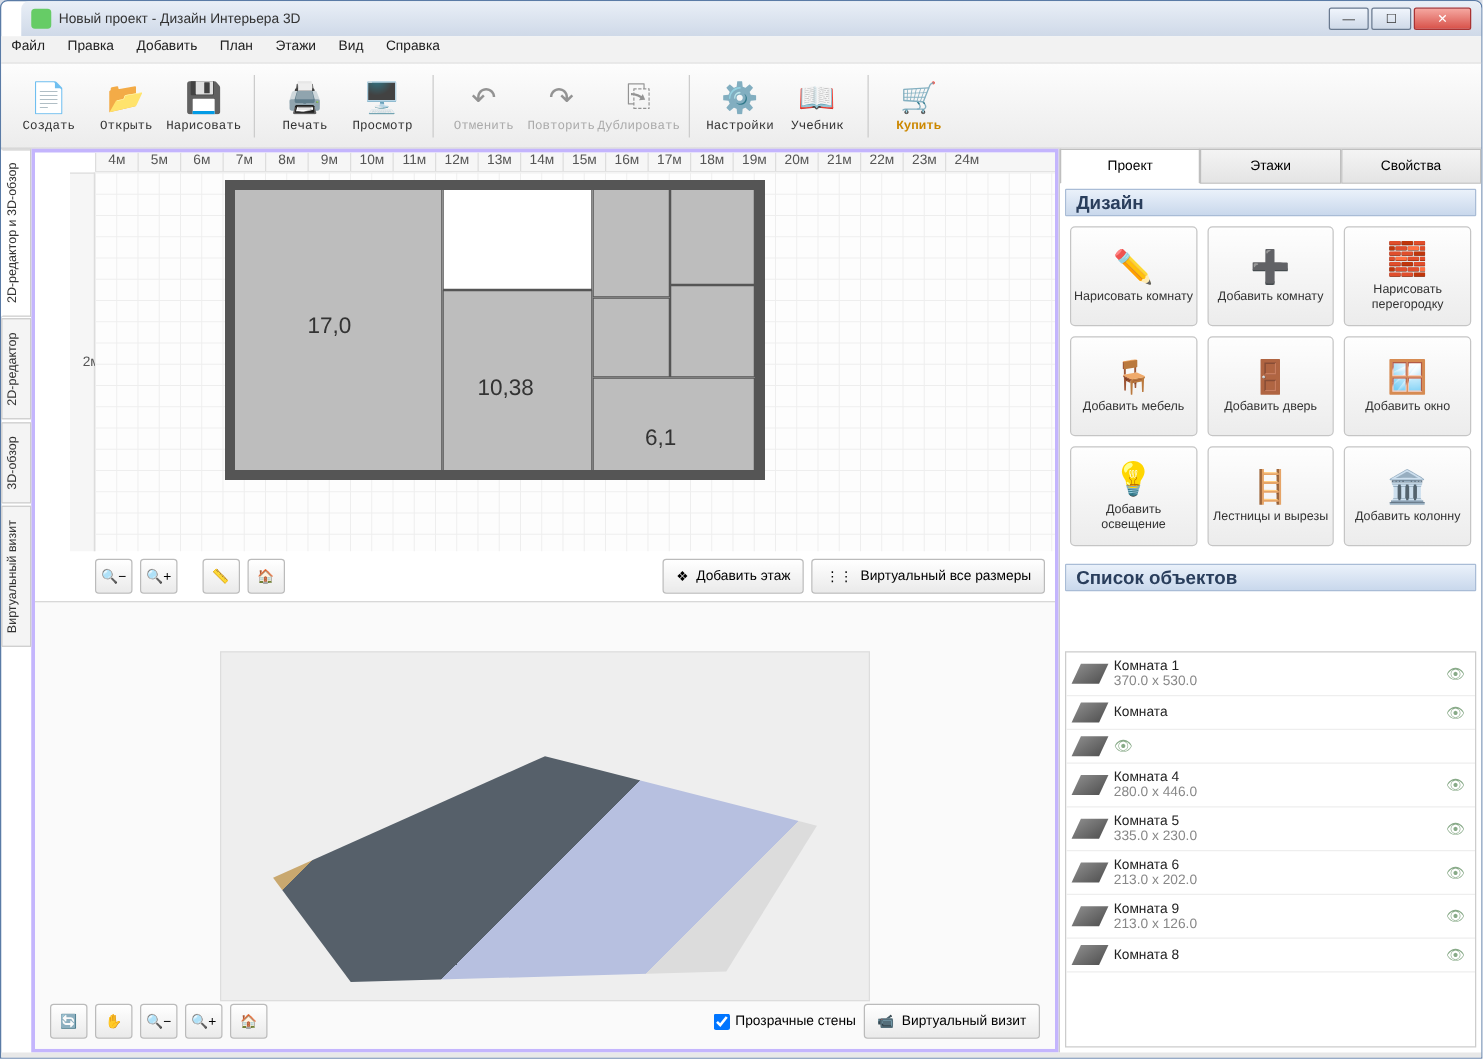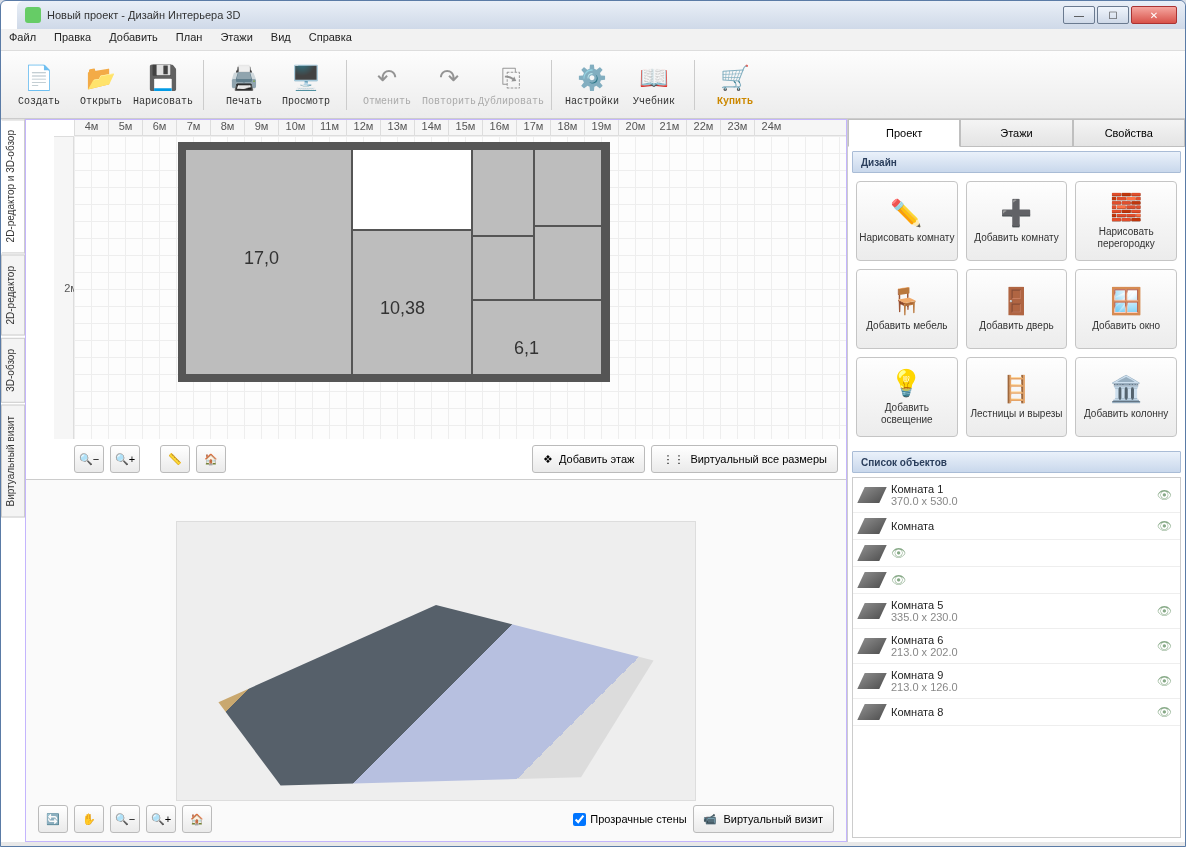--- a/index.html
+++ b/index.html
@@ -26,21 +26,21 @@
 .tb-btn.disabled .tlabel { color: #aaa; }
 .tb-btn.disabled .ticon { opacity: .4; }
 .tb-btn.buy .tlabel { color: #c80; font-weight: bold; }
 
 .content { flex: 1; display: flex; min-height: 0; }
 
 .side-tabs { width: 24px; display: flex; flex-direction: column; }
 .vtab { flex: 0 0 auto; writing-mode: vertical-rl; transform: rotate(180deg); background: #f4f4f4; border: 1px solid #ccc; padding: 10px 3px; margin-bottom: 2px; font-size: 10px; color: #333; text-align: center; }
 .vtab.sel { background: #fff; border-right-color: #fff; }
 
-.editor-col { flex: 1; display: flex; flex-direction: column; border: 1px solid #c4b5fd; background: #fff; min-width: 0; }
+.editor-col { flex: 1; display: flex; flex-direction: column; border: 3px solid #c4b5fd; background: #fff; min-width: 0; }
 
 .pane2d { flex: 0 0 360px; position: relative; border-bottom: 1px solid #ccc; overflow: hidden; }
 .ruler-h { position: absolute; top: 0; left: 48px; right: 0; height: 16px; background: #f6f6f6; border-bottom: 1px solid #ddd; display: flex; font-size: 9px; color: #555; }
 .ruler-h span { flex: 0 0 34px; text-align: center; border-left: 1px solid #ddd; }
 .ruler-v { position: absolute; top: 16px; left: 28px; width: 20px; bottom: 40px; background: #f6f6f6; border-right: 1px solid #ddd; display: flex; flex-direction: row; font-size: 9px; color: #555; }
 .ruler-v span { flex: 0 0 34px; display: flex; align-items: center; justify-content: center; border-top: 1px solid #ddd; }
 .canvas2d { position: absolute; top: 16px; left: 48px; right: 0; bottom: 40px; background-image: linear-gradient(#eee 1px,transparent 1px),linear-gradient(90deg,#eee 1px,transparent 1px); background-size: 17px 17px; background-color: #fdfdfd; }
 .plan { position: absolute; top: 12px; left: 110px; width: 424px; height: 260px; }
 .plan .wall { position: absolute; background: #555; }
 .plan .room { position: absolute; background: #bdbdbd; border: 1px solid #555; }
@@ -58,28 +58,28 @@
 .pane3d-tools { position: absolute; bottom: 8px; left: 12px; right: 12px; display: flex; align-items: center; gap: 6px; }
 .pane3d-tools .spacer { flex: 1; }
 .chk { display: flex; align-items: center; gap: 4px; }
 .chk input { width: 13px; height: 13px; }
 
 .rightpanel { width: 338px; border-left: 1px solid #ccc; display: flex; flex-direction: column; background: #fff; }
 .rtabs { display: flex; height: 28px; }
 .rtab { flex: 1; border: 1px solid #bfbfbf; background: linear-gradient(#f4f4f4,#e4e4e4); display: flex; align-items: center; justify-content: center; font-size: 11px; }
 .rtab.sel { background: #fff; border-bottom-color: #fff; }
 
-.section-h { height: 22px; background: linear-gradient(#eaf1fa,#c9d8ec); border: 1px solid #a9bcd6; border-radius: 1px; margin: 4px; padding: 0 8px; display: flex; align-items: center; font-weight: bold; color: #2a3e5c; font-size: 10px; }
+.section-h { height: 22px; background: linear-gradient(#eaf1fa,#c9d8ec); border: 1px solid #a9bcd6; border-radius: 1px; margin: 4px; padding: 0 8px; display: flex; align-items: center; font-weight: bold; color: #2a3e5c; font-size: 15px; }
 
 .tool-grid { display: grid; grid-template-columns: repeat(3,1fr); gap: 8px; padding: 4px 8px 10px; }
 .tool-card { height: 80px; border: 1px solid #c5c5c5; border-radius: 4px; background: linear-gradient(#fefefe,#ececec); display: flex; flex-direction: column; align-items: center; justify-content: center; gap: 3px; padding: 4px 2px; }
 .tool-card .cicon { font-size: 26px; }
 .tool-card .clabel { font-size: 10px; text-align: center; line-height: 12px; color: #333; }
 
-.objlist { flex: 1; min-height: 0; display: flex; flex-direction: column; }
+.objlist { flex: 1; min-height: 0; display: flex; flex-direction: column; margin-top: 44px; }
 .objlist .items { flex: 1; overflow-y: auto; border: 1px solid #ccc; margin: 0 4px 4px; }
 .obj-row { display: flex; align-items: center; gap: 8px; padding: 5px 8px; border-bottom: 1px solid #eee; }
 .obj-row .oicon { width: 22px; height: 16px; background: linear-gradient(135deg,#888,#555); transform: skewX(-25deg); }
 .obj-row .otext { flex: 1; }
 .obj-row .oname { font-size: 11px; color: #222; }
 .obj-row .odim { font-size: 11px; color: #888; }
 .obj-row .oeye { color: #8a8; font-size: 12px; }
 
 .statusbar { height: 4px; background: #e8e8e8; }
 </style>
@@ -349,20 +349,24 @@
                 <div class="oname">Комната</div>
               </div>
               <div class="oeye">👁</div>
             </div>
             <div class="obj-row">
               <div class="oicon"></div>
               <div class="oeye">👁</div>
             </div>
             <div class="obj-row">
               <div class="oicon"></div>
+              <div class="otext">
+                <div class="oname">Комната 4</div>
+                <div class="odim">280.0 x 446.0</div>
+              </div>
               <div class="oeye">👁</div>
             </div>
             <div class="obj-row">
               <div class="oicon"></div>
               <div class="otext">
                 <div class="oname">Комната 5</div>
                 <div class="odim">335.0 x 230.0</div>
               </div>
               <div class="oeye">👁</div>
             </div>

